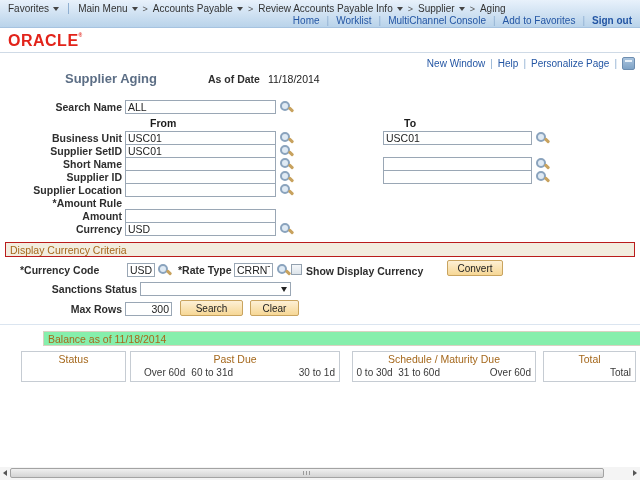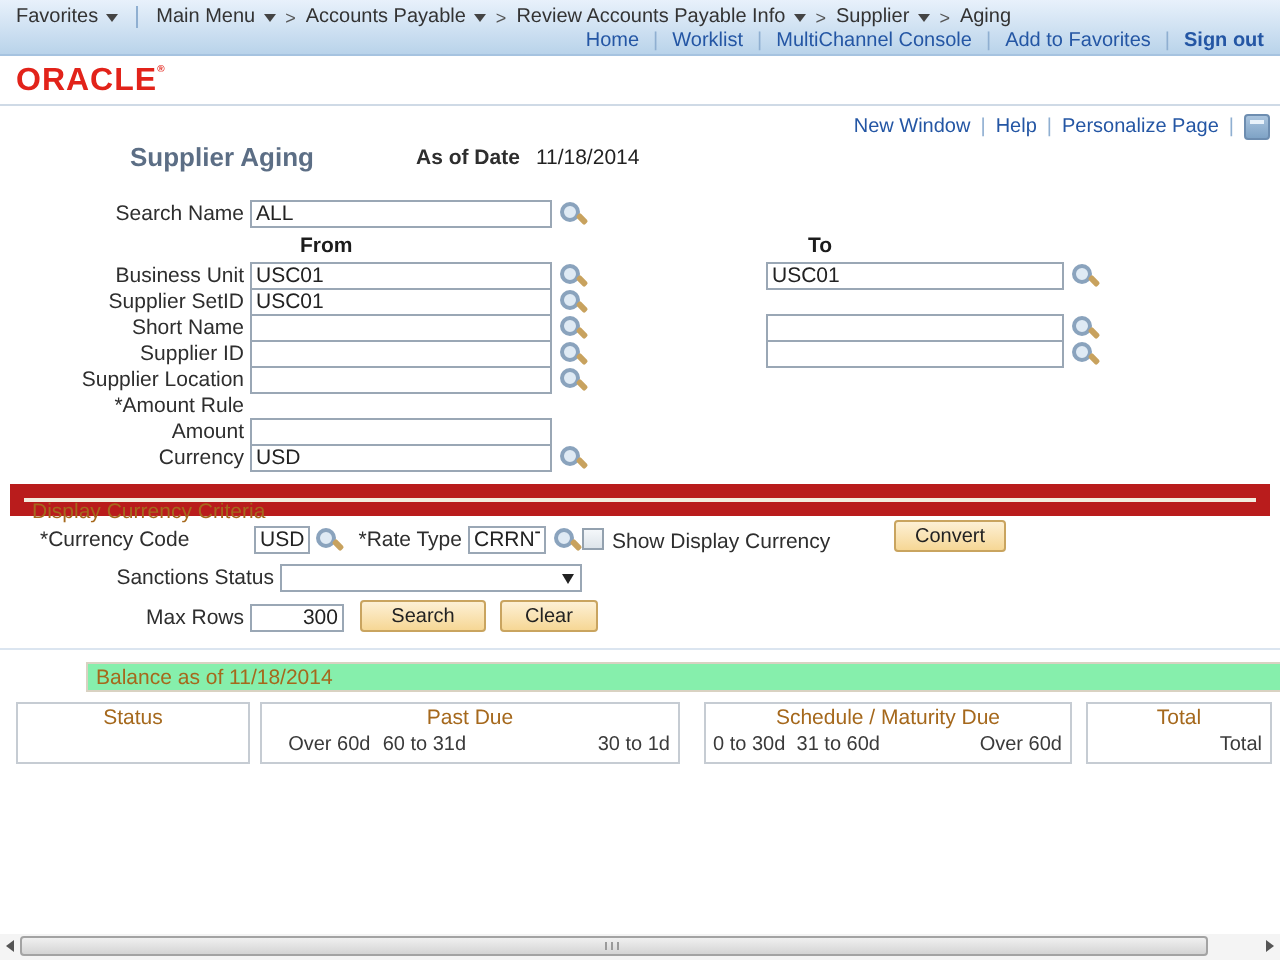--- a/index.html
+++ b/index.html
@@ -34,21 +34,21 @@
            background:linear-gradient(#aac4de,#7fa3c6);position:relative;cursor:pointer;}
   .pz-icon::after{content:"";position:absolute;left:2px;top:2px;right:2px;height:2px;background:#e9f2fa;}
 
   
   .pgtitle{position:absolute;left:65px;top:71px;font-size:13px;font-weight:bold;color:#5c6e85;}
   .asof{position:absolute;left:208px;top:73px;font-size:10.5px;display:flex;gap:8px;}
   .asof-l{font-weight:bold;color:#2e2e2e;}
   .asof-v{color:#222;}
 
   
-  .lbl{position:absolute;font-size:10.5px;font-weight:normal;color:#2e2e2e;white-space:nowrap;}
+  .lbl{position:absolute;font-size:10.5px;font-weight:bold;color:#2e2e2e;white-space:nowrap;}
   .lbl-r{text-align:right;}
   .tb{position:absolute;height:14px;border:1px solid #9aa7b5;background:#fff;box-sizing:border-box;
       font-family:"Liberation Sans",sans-serif;font-size:10.5px;color:#222;padding:0 2px;}
   .num{text-align:right;}
   .colhdr{position:absolute;font-size:10.5px;font-weight:bold;color:#1c1c1c;}
   .lk{position:absolute;width:15px;height:14px;display:inline-block;cursor:pointer;}
   .lk::before{content:"";position:absolute;left:1px;top:1px;width:6px;height:6px;border:2px solid #8aa3bd;
               border-radius:50%;background:#dfeaf4;}
   .lk::after{content:"";position:absolute;left:9px;top:8px;width:6px;height:3px;background:#c8a25e;
              border-radius:1px;transform:rotate(45deg);}
@@ -58,21 +58,21 @@
             border-right:3.5px solid transparent;border-top:5px solid #222;}
   .cb{position:absolute;width:11px;height:11px;box-sizing:border-box;border:1px solid #93a1af;
       background:linear-gradient(#f4f7fa,#dde4ea);cursor:pointer;}
   .ps-btn{position:absolute;height:16px;background:linear-gradient(#fdf0d5,#f6d795);border:1px solid #c9a45f;
           border-radius:2px;font-family:"Liberation Sans",sans-serif;font-size:10px;color:#222;
           padding:0;text-align:center;cursor:pointer;}
 
   
   .secbar{position:absolute;left:5px;width:630px;height:15px;box-sizing:border-box;font-size:10.5px;
           padding:1px 4px;white-space:nowrap;}
-  #dcc-bar{background:#f2eddf;border:7px solid #b91c1c;color:#a5681c;}
+  #dcc-bar{background:#f2eddf;border:1px solid #b91c1c;color:#a5681c;}
   #bal-bar{background:#86efac;border:1px solid #d9d2c2;color:#a5681c;margin-left:38px;}
   .divline{position:absolute;left:0;top:324px;width:640px;height:1px;background:#dbe5f0;}
   .grp{position:absolute;top:351px;height:31px;box-sizing:border-box;border:1px solid #c6ccd3;background:#fff;}
   .grp-t{height:14px;line-height:15px;text-align:center;color:#a5681c;font-size:10.5px;white-space:nowrap;}
   .grp-cols{display:flex;height:15px;}
   .gc{font-size:10px;color:#3a3a3a;text-align:right;padding-right:4px;line-height:14px;
       box-sizing:border-box;white-space:nowrap;}
 
   
   .hsb{position:absolute;left:0;top:467px;width:640px;height:13px;background:#f4f4f4;}
@@ -216,21 +216,21 @@
 
   <span class="lbl lbl-r" style="left:0;top:303px;width:122px;">Max Rows</span>
   <input class="tb num" style="left: 125px; top: 302px; width: 47px;" value="300">
   <button class="ps-btn" style="left:180px;top:300px;width:63px;">Search</button>
   <button class="ps-btn" style="left:250px;top:300px;width:49px;">Clear</button>
 
   <div class="divline"></div>
 
   <div class="secbar" id="bal-bar" style="top:331px;">Balance as of 11/18/2014</div>
 
-  <div class="grp" style="left:8px;width:117px;">
+  <div class="grp" style="left:21px;width:105px;">
     <div class="grp-t">Status</div>
     <div class="grp-cols"></div>
   </div>
 
   <div class="grp" style="left:130px;width:210px;">
     <div class="grp-t">Past Due</div>
     <div class="grp-cols">
       <span class="gc" style="width:28%;">Over 60d</span>
       <span class="gc" style="width:23%;">60 to 31d</span>
       <span class="gc" style="width:49%;">30 to 1d</span>

